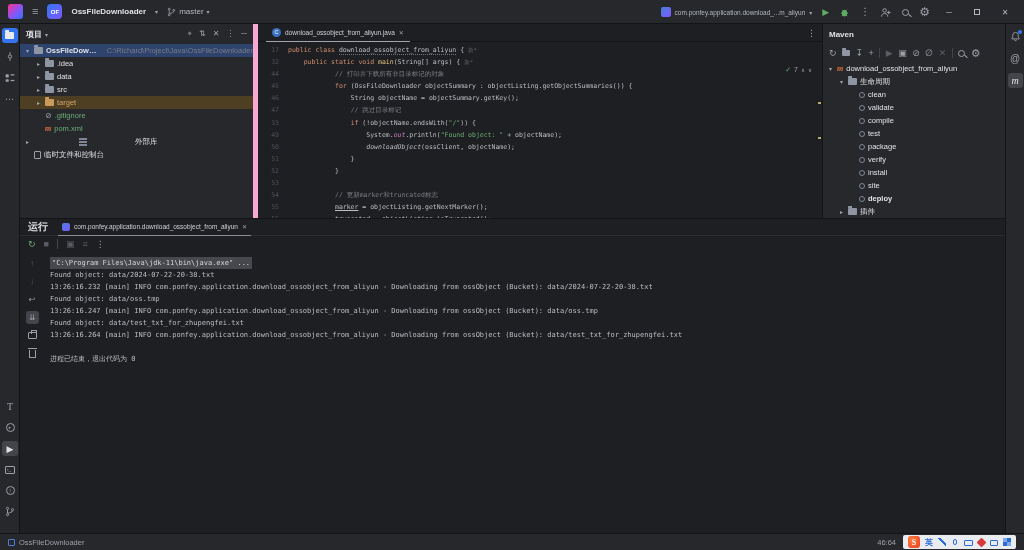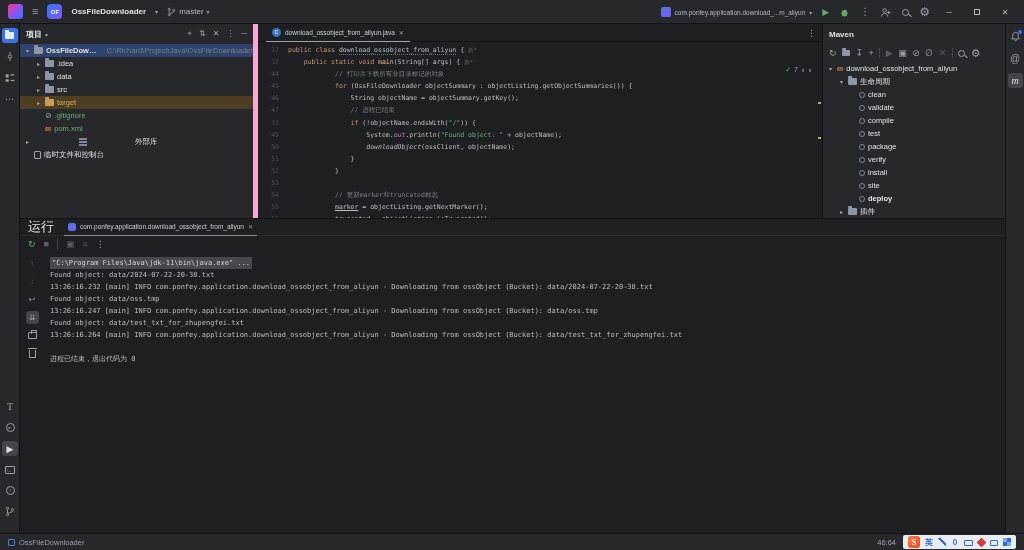--- a/index.html
+++ b/index.html
@@ -89,21 +89,21 @@
 
 
 .maven{position:absolute;left:822px;top:24px;width:183px;height:194px;background:#26282C;border-left:1px solid #131416;overflow:hidden;}
 .mv-tools{display:flex;align-items:center;gap:5.5px;padding:0 6px;height:18px;color:#9DA0A8;font-size:9px;}
 .mv-tools .dim{color:#5A5D63;}
 .mv-tools .sep{width:1px;height:10px;background:#43454A;}
 
 
 .runpanel{position:absolute;left:20px;top:218px;width:985px;height:315px;background:#1E1F22;border-top:1px solid #131416;}
 .run-head{height:17px;display:flex;align-items:center;gap:10px;padding-left:8px;border-bottom:1px solid #2B2D30;}
-.run-title{font-size:13px;font-weight:normal;color:#DFE1E5;}
+.run-title{font-size:10px;font-weight:bold;color:#DFE1E5;}
 .rtab{display:flex;align-items:center;gap:4px;height:17px;padding:0 4px;border-bottom:1.5px solid #8A8D93;color:#CED0D6;font-size:6.5px;}
 .rtab .close{color:#9DA0A8;font-size:6px;}
 .run-tools{height:16px;display:flex;align-items:center;gap:8px;padding-left:8px;color:#9DA0A8;font-size:9px;}
 .run-tools .dim{color:#5A5D63;}
 .run-tools .sep{width:1px;height:10px;background:#43454A;}
 .run-body{display:flex;height:282px;}
 .con-gutter{width:24px;display:flex;flex-direction:column;align-items:center;padding-top:5px;gap:5px;color:#9DA0A8;font-size:8px;}
 .cg-box{width:13px;height:13px;display:flex;align-items:center;justify-content:center;border-radius:3px;}
 .cg-active{background:#43454A;}
 .cg-dim{color:#55585E;}
@@ -317,21 +317,21 @@
       <span style="font-size:5.5px;">∧</span>
       <span style="font-size:5.5px;">∨</span>
     </div>
     <span class="stripe-mark" style="top:60px;"></span>
     <span class="stripe-mark" style="top:95px;"></span>
   <div class="cl"><span class="ln">17</span><span class="ct"><span class="kw">public class </span><span class="clsdecl">download_ossobject_from_aliyun</span><span> { </span><span class="hint">新*</span></span></div>
       <div class="cl"><span class="ln">32</span><span class="ct"><span>    </span><span class="kw">public static void </span><span class="mth">main</span><span>(String[] args) { </span><span class="hint">新*</span></span></div>
       <div class="cl"><span class="ln">44</span><span class="ct"><span>            </span><span class="cmt">// 打印并下载所有非目录标记的对象</span></span></div>
       <div class="cl"><span class="ln">45</span><span class="ct"><span>            </span><span class="kw">for</span><span> (OssFileDownloader objectSummary : objectListing.getObjectSummaries()) {</span></span></div>
       <div class="cl"><span class="ln">46</span><span class="ct"><span>                String objectName = objectSummary.getKey();</span></span></div>
-      <div class="cl"><span class="ln">47</span><span class="ct"><span>                </span><span class="cmt">// 进程已结束</span></span></div>
+      <div class="cl"><span class="ln">47</span><span class="ct"><span>                </span><span class="cmt">// 跳过目录标记</span></span></div>
       <div class="cl"><span class="ln">33</span><span class="ct"><span>                </span><span class="kw">if</span><span> (!objectName.endsWith(</span><span class="str">"/"</span><span>)) {</span></span></div>
       <div class="cl"><span class="ln">49</span><span class="ct"><span>                    System.</span><span class="fld">out</span><span>.println(</span><span class="str">"Found object: "</span><span> + objectName);</span></span></div>
       <div class="cl"><span class="ln">50</span><span class="ct"><span>                    </span><span class="it">downloadObject</span><span>(ossClient, objectName);</span></span></div>
       <div class="cl"><span class="ln">51</span><span class="ct"><span>                }</span></span></div>
       <div class="cl"><span class="ln">52</span><span class="ct"><span>            }</span></span></div>
       <div class="cl"><span class="ln">53</span><span class="ct">&nbsp;</span></div>
       <div class="cl"><span class="ln">54</span><span class="ct"><span>            </span><span class="cmt">// 更新marker和truncated标志</span></span></div>
       <div class="cl"><span class="ln">55</span><span class="ct"><span>            </span><span class="ul">marker</span><span> = objectListing.getNextMarker();</span></span></div>
       <div class="cl"><span class="ln">56</span><span class="ct"><span>            truncated = objectListing.isTruncated();</span></span></div>
     </div>

